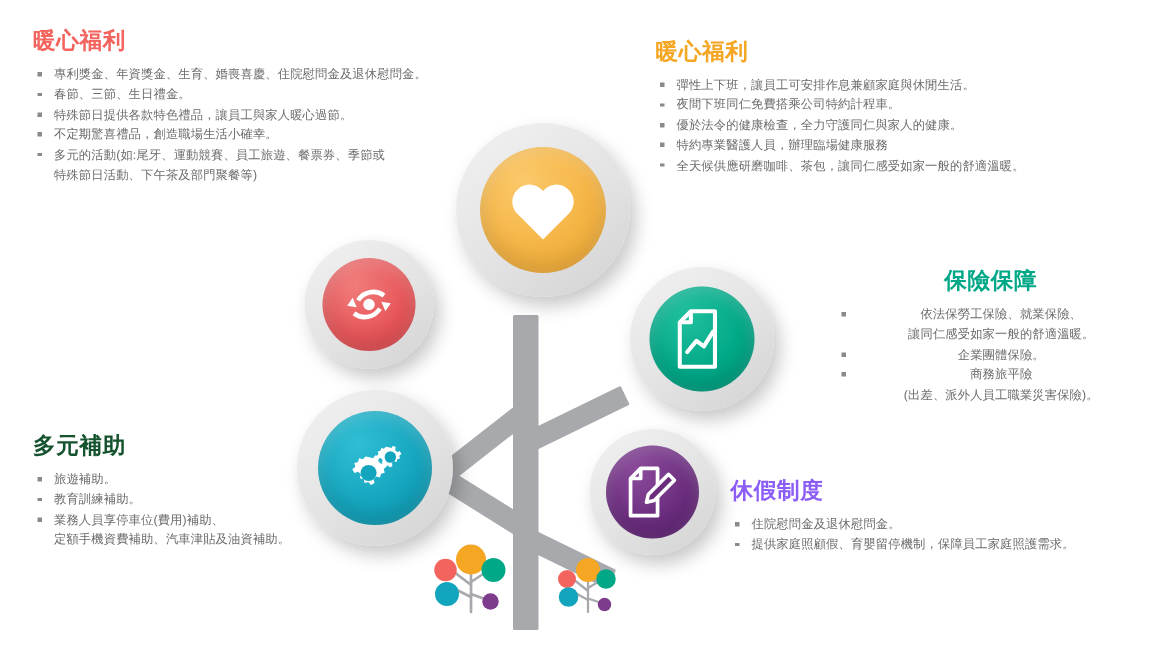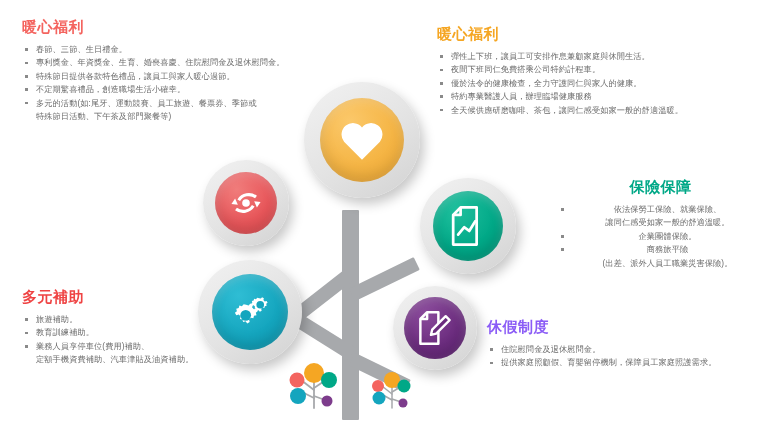--- a/index.html
+++ b/index.html
@@ -43,21 +43,21 @@
   
   #blk-warm   {left:22px; top:18px;  width:330px;}
   #blk-friend {left:437px;top:25px;  width:320px;}
   #blk-insure {left:558px;top:178px; width:205px;text-align:center;}
   #blk-subsidy{left:22px; top:288px; width:250px;}
   #blk-leave  {left:487px;top:318px; width:275px;}
 
   #blk-warm h2   {color:#F4645F;}
   #blk-friend h2 {color:#F5A623;}
   #blk-insure h2 {color:#00A887;}
-  #blk-subsidy h2{color:#ef4444;}
+  #blk-subsidy h2{color:#14532d;}
   #blk-leave h2  {color:#8b5cf6;}
 
   
   .tree{position:absolute;left:180px;top:60px;width:360px;height:372px;}
   .branch{position:absolute;background:#A7A9AC;border-radius:1px;}
 
   
   .trunk{left:162px;top:150px;width:17px;height:210px;}
   
   .br-red{left:105px;top:208px;width:64px;height:14px;transform:rotate(-38deg);transform-origin:100% 50%;}
@@ -195,22 +195,22 @@
       <circle cx="10" cy="20" r="6" fill="#F4645F"></circle>
       <circle cx="36" cy="20" r="6.5" fill="#00A887"></circle>
       <circle cx="11" cy="32" r="6.5" fill="#14A5BE"></circle>
       <circle cx="35" cy="37" r="4.5" fill="#7D3C8C"></circle>
     </svg>
   </div>
 
   <div class="block" id="blk-warm">
     <h2>暖心福利</h2>
     <ul>
+      <li>專利獎金、年資獎金、生育、婚喪喜慶、住院慰問金及退休慰問金。</li>
       <li>春節、三節、生日禮金。</li>
-      <li>專利獎金、年資獎金、生育、婚喪喜慶、住院慰問金及退休慰問金。</li>
       <li>特殊節日提供各款特色禮品，讓員工與家人暖心過節。</li>
       <li>不定期驚喜禮品，創造職場生活小確幸。</li>
       <li>多元的活動(如:尾牙、運動競賽、員工旅遊、餐票券、季節或
 特殊節日活動、下午茶及部門聚餐等)</li>
     </ul>
   </div>
 
   <div class="block" id="blk-friend">
     <h2>暖心福利</h2>
     <ul>

